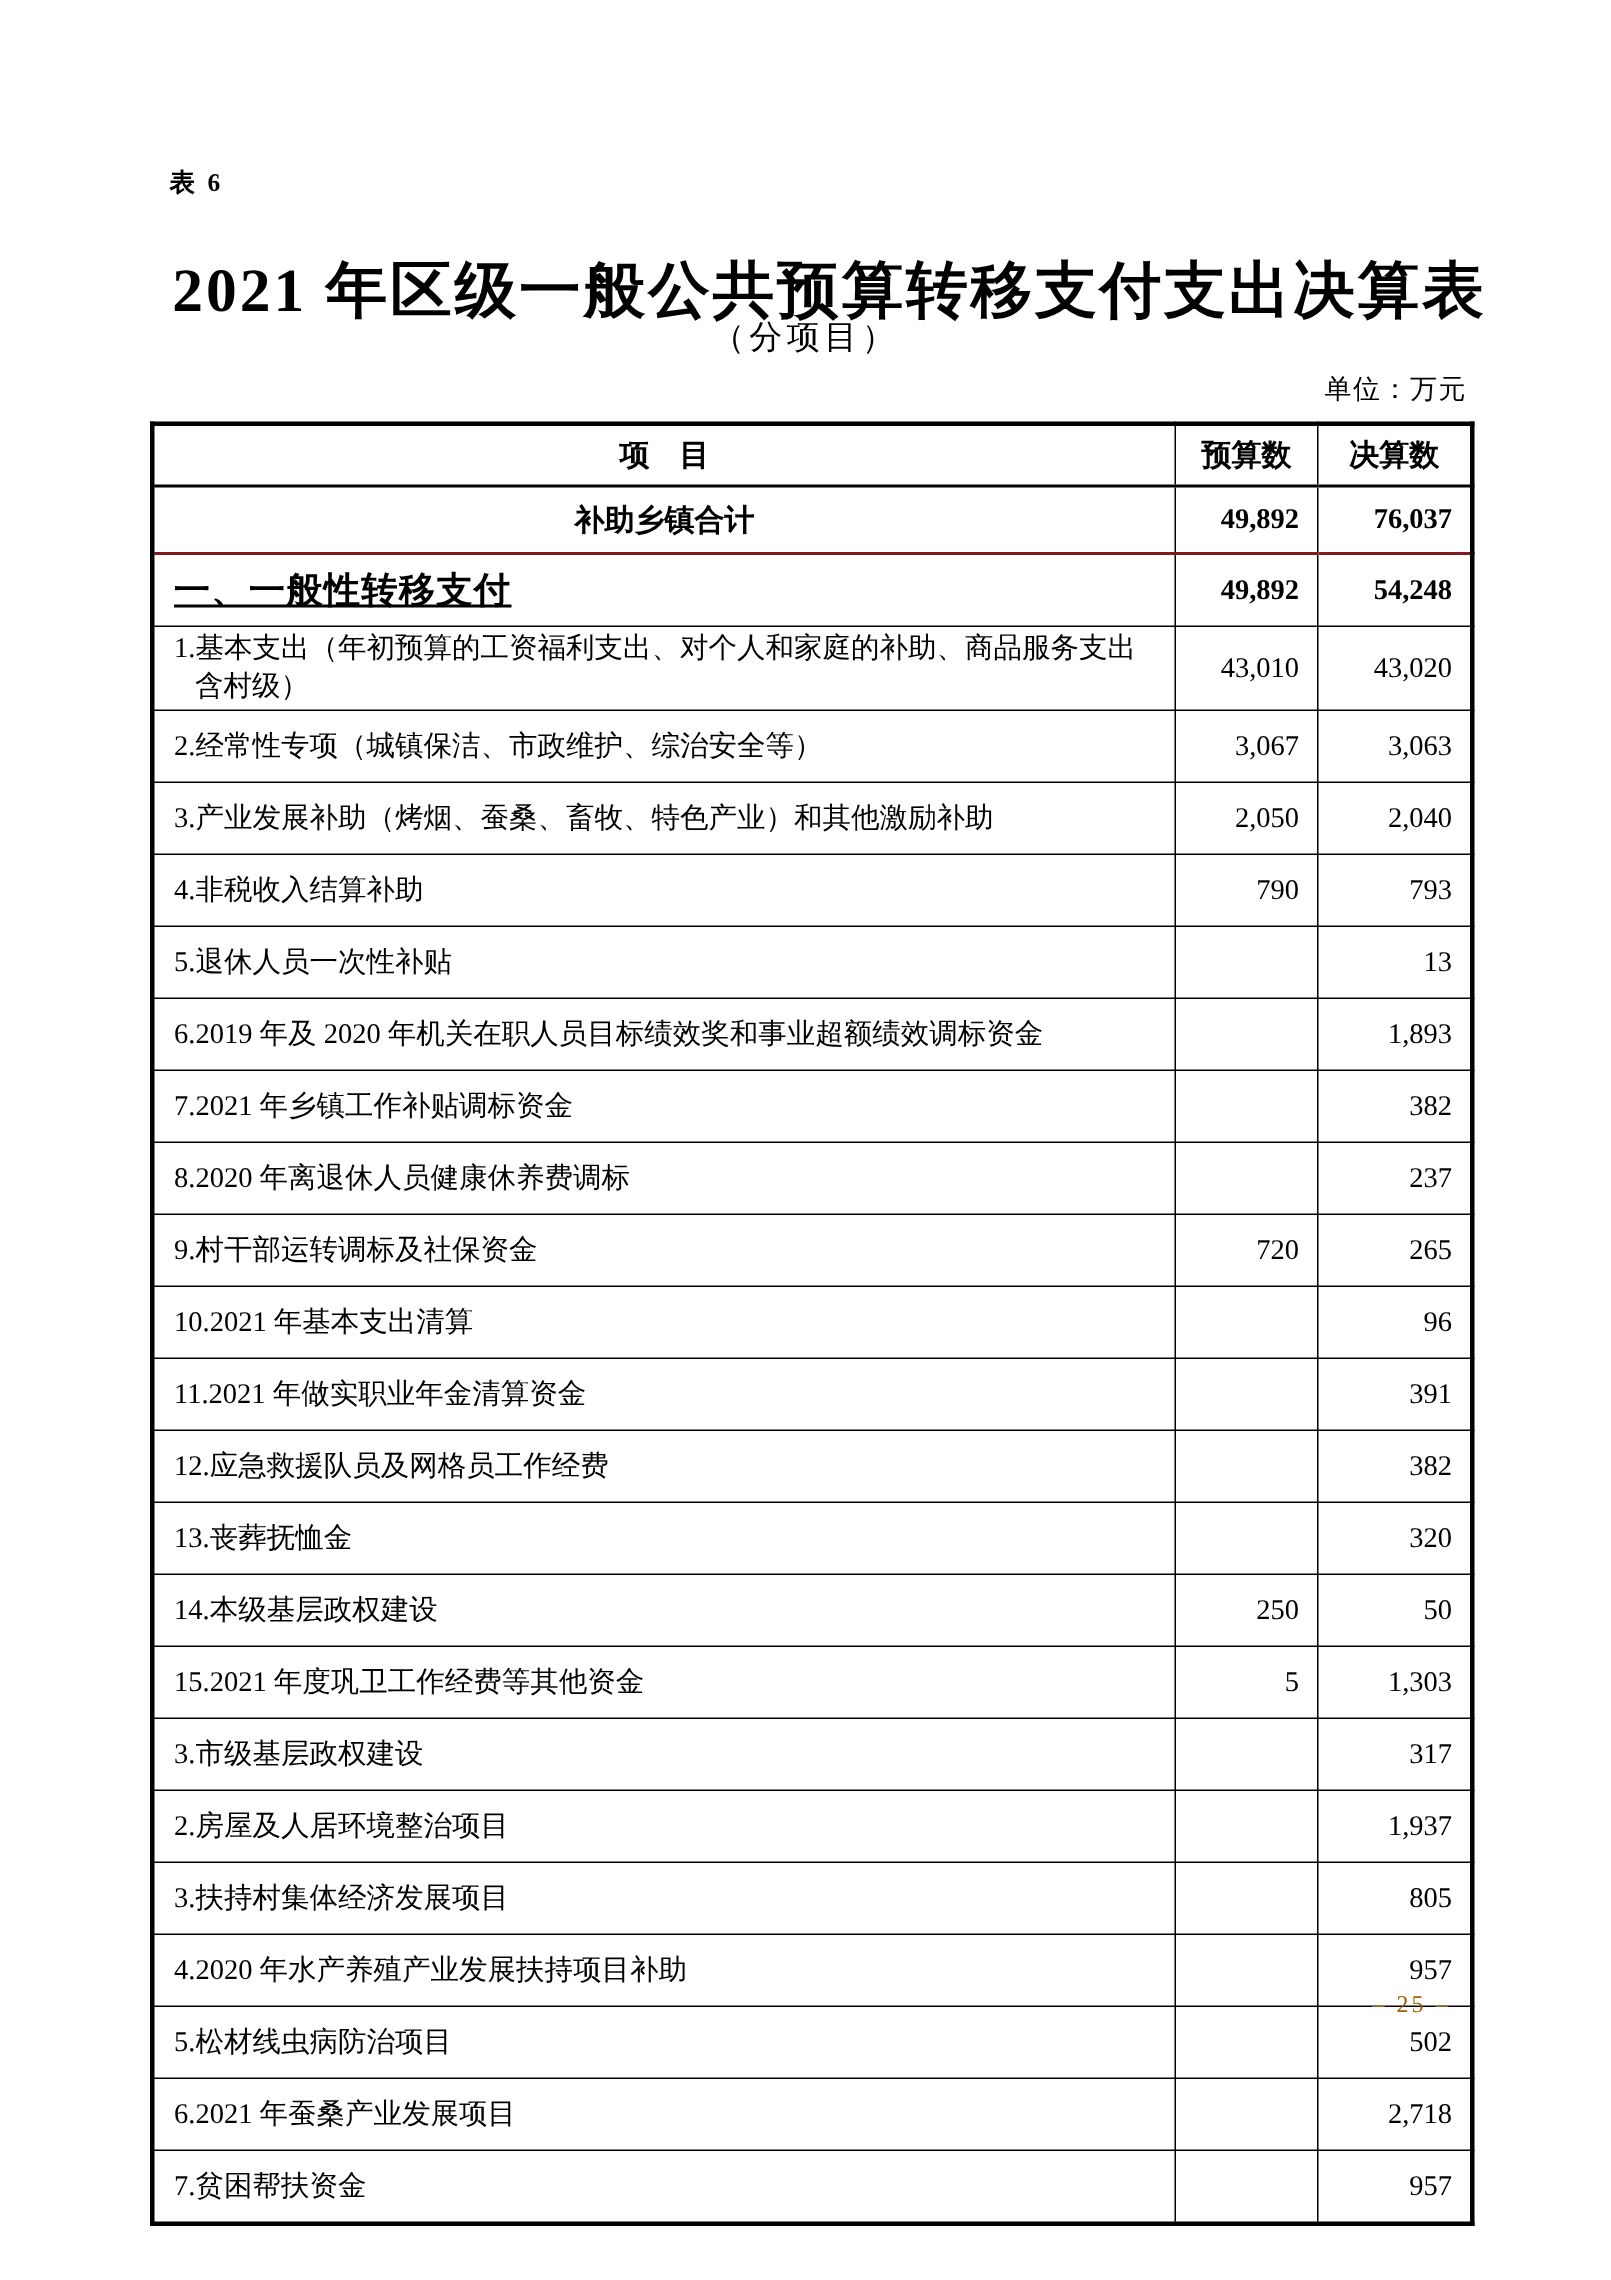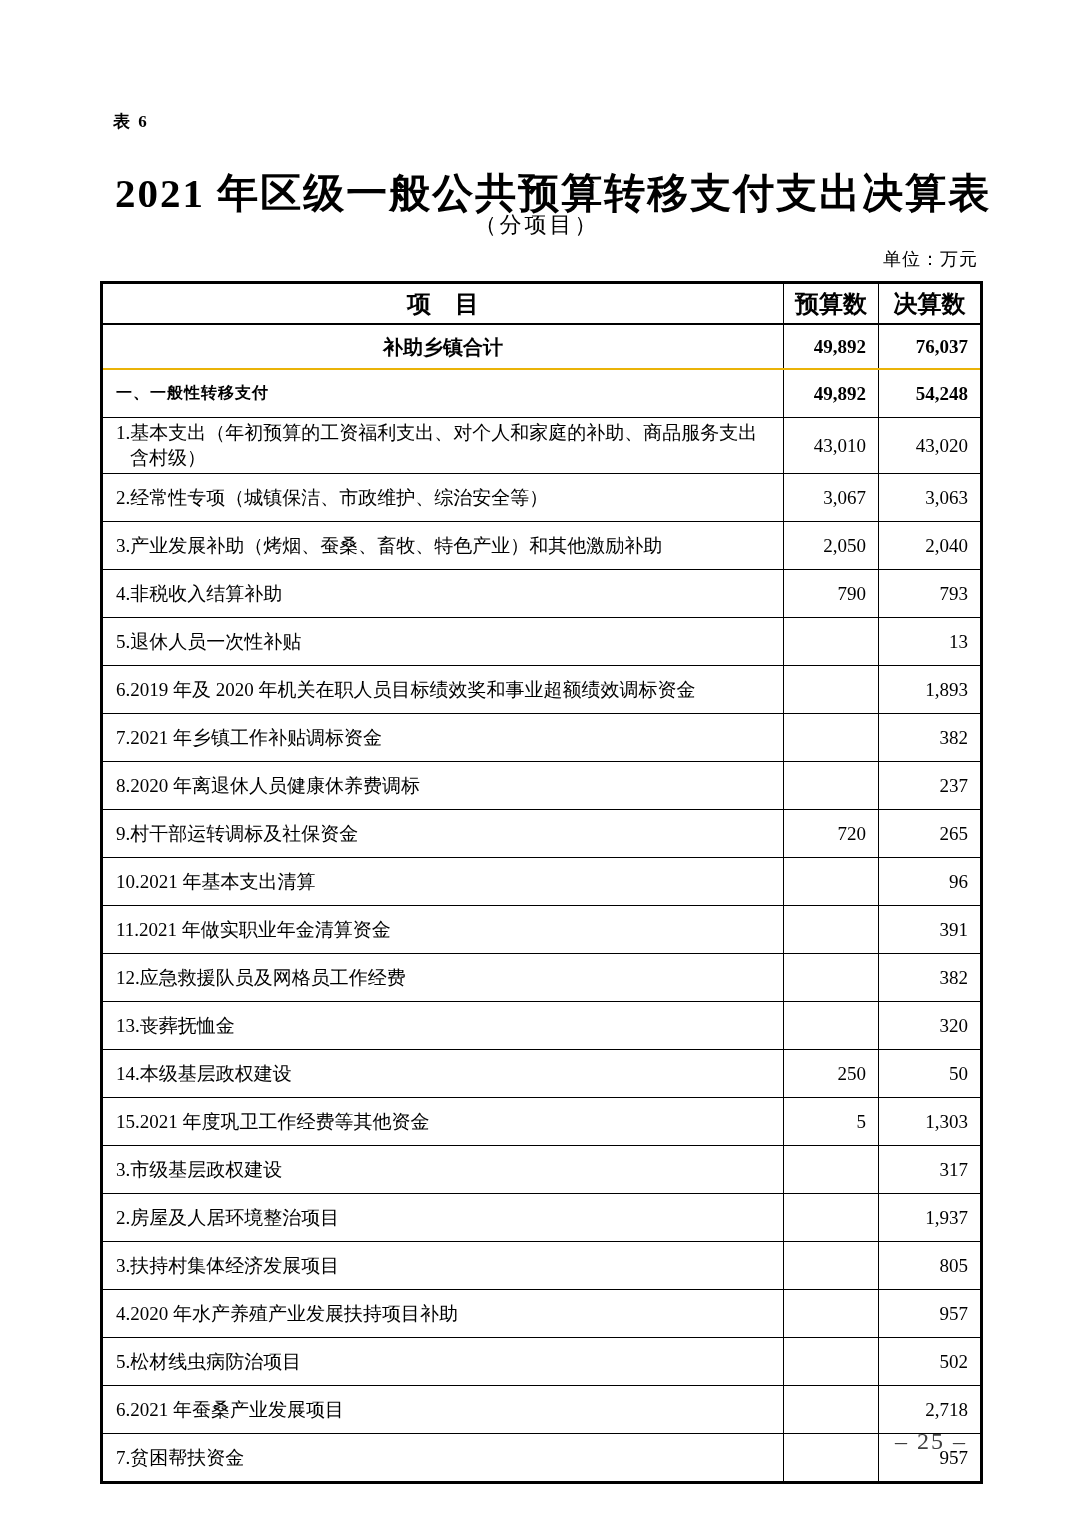--- a/index.html
+++ b/index.html
@@ -66,21 +66,21 @@
   .budget-table col.c-final { width: 103px; }
 
   .budget-table th, .budget-table td {
     border: 1px solid #000;
     vertical-align: middle;
     overflow: hidden;
   }
   .budget-table thead th {
     height: 37px;
     font-family: "Liberation Sans", sans-serif;
-    font-size: 24px;
+    font-size: 20px;
     font-weight: bold;
     text-align: center;
     border-bottom: 2px solid #000;
   }
   .budget-table tbody td {
     height: 41px;
     font-size: 19px;
   }
   td.col-label {
     padding: 3px 8px 3px 27px;
@@ -94,38 +94,39 @@
     font-family: "Liberation Serif", serif;
   }
   tr.row-total td.col-label {
     text-align: center;
     padding: 0;
     text-indent: 0;
     font-family: "Liberation Sans", sans-serif;
     font-weight: bold;
     font-size: 20px;
   }
-  tr.row-total td { border-bottom: 2px solid #eab308; }
+  tr.row-total td { border-bottom: 2px solid #7f1d1d; }
   tr.row-total td.col-num,
   tr.row-section td.col-num {
     font-weight: bold;
     font-size: 19px;
   }
   tr.row-section td.col-label {
     font-family: "Liberation Sans", sans-serif;
     font-weight: bold;
+    font-size: 24px;
+    letter-spacing: 1px;
+    text-decoration: underline;
+  }
+  .page-number {
+    position: absolute;
+    top: 1328px;
+    right: 107px;
     font-size: 16px;
-    letter-spacing: 1px;
-  }
-  .page-number {
-    position: absolute;
-    top: 1428px;
-    right: 107px;
-    font-size: 24px;
-    color: #404040;
+    color: #a16207;
     letter-spacing: 2px;
   }
 </style>
 </head>
 <body>
 
 <div class="page-label">表 6</div>
 
 <h1 class="doc-title" style="margin:16px;">2021 年区级一般公共预算转移支付支出决算表</h1>
 

